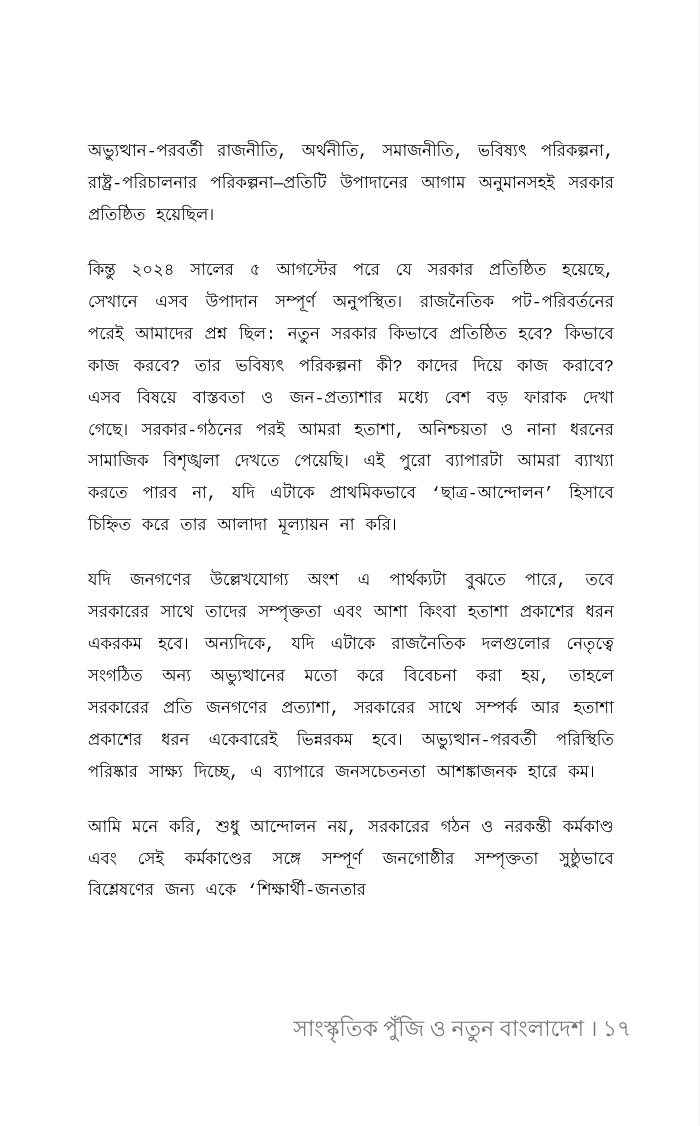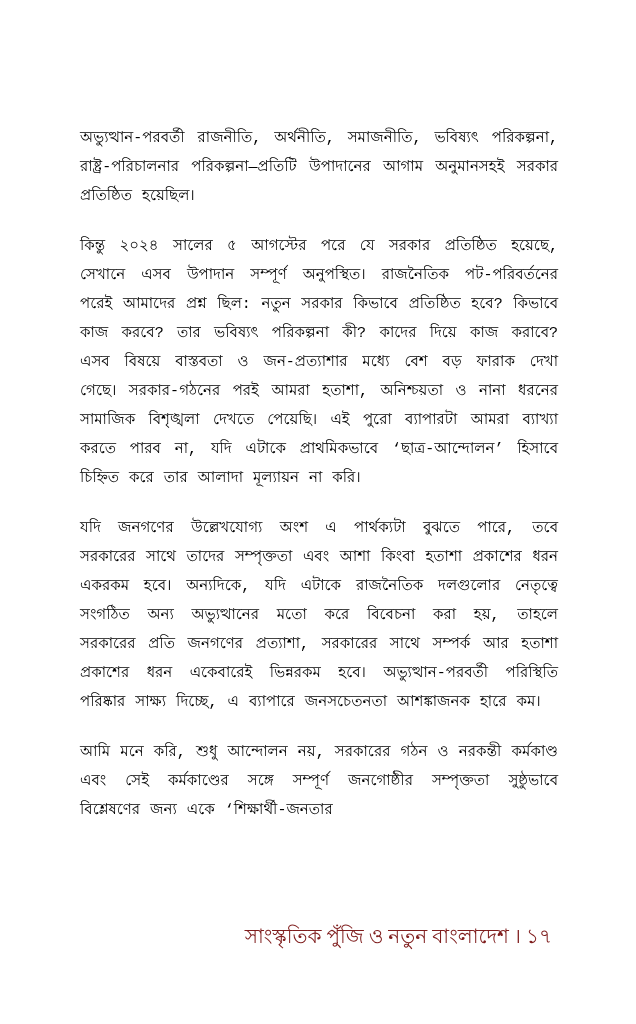--- a/index.html
+++ b/index.html
@@ -27,24 +27,24 @@
     font-size: 15px;
     line-height: 29px;
     text-align: justify;
     color: #000000;
     word-spacing: 1px;
     font-family: Liberation Mono, monospace;
   }
   .footer-line {
     position: absolute;
     top: 922px;
-    right: 84px;
+    right: 62px;
     font-size: 20px;
     line-height: 28px;
-    color: #7f1d1d;
+    color: #737373;
     text-align: center;
     white-space: nowrap;
   }
   .footer-line span { display: inline; }
 </style>
 </head>
 <body>
 
 <div class="page">
 

